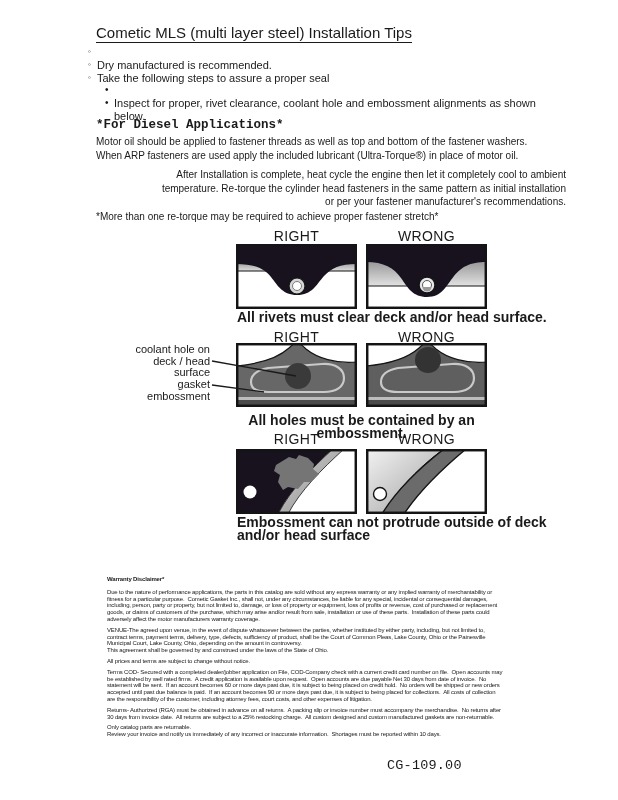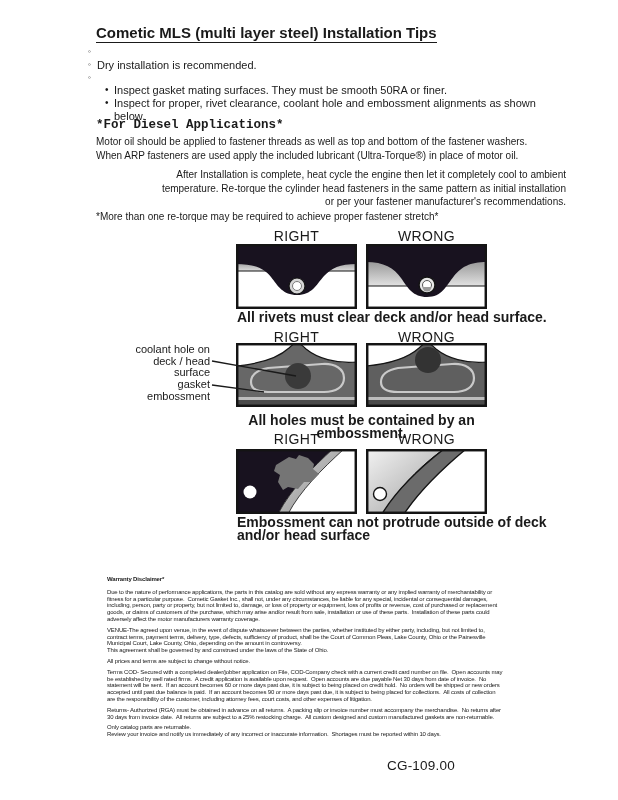--- a/index.html
+++ b/index.html
@@ -3,58 +3,58 @@
 <meta charset="utf-8">
 <style>
   html,body{margin:0;padding:0;}
   body{
     width:618px;height:800px;position:relative;background:#ffffff;
     font-family:"Liberation Sans","DejaVu Sans",sans-serif;color:#1a1a1a;
     overflow:hidden;
   }
   .abs{position:absolute;}
   .doc-title{
-    left:96px;top:24px;font-size:15px;font-weight:bold;
+    left:96px;top:24px;font-size:15px;font-weight:normal;
     border-bottom:1.6px solid #1a1a1a;padding-bottom:1px;white-space:nowrap;text-align:right;
   }
   .bullet-row{display:flex;align-items:flex-start;line-height:12.8px;font-size:11px;}
   .bullet-list{left:88px;top:46px;width:480px;}
   .b-marker{width:9px;font-size:8px;line-height:12.8px;flex:0 0 9px;}
   .sub{margin-left:17px;}
   .sb-marker{width:9px;font-size:10px;line-height:12.8px;flex:0 0 9px;}
   .sec-head{font-size:12.5px;font-weight:bold;}
   .para{font-size:10px;line-height:13.6px;white-space:pre-wrap;width:470px;}
   .rw-label{font-size:14px;font-weight:500;letter-spacing:.4px;text-align:center;width:121px;}
   .caption{font-size:14px;font-weight:bold;white-space:pre-wrap;line-height:12.5px;}
   .lead-label{font-size:11px;line-height:11.5px;text-align:right;width:92px;}
   .fine{font-size:6px;line-height:6.8px;letter-spacing:-0.15px;white-space:pre-wrap;width:446px;margin:0 0 4px 0;}
   .fine-head{font-weight:bold;}
   .disclaimer{left:107px;top:576px;width:450px;}
-  .page-num{left:387px;top:758px;font-size:13.5px;letter-spacing:.2px;}
+  .page-num{left:387px;top:758px;font-size:13.5px;letter-spacing:.2px;font-family:Liberation Mono, monospace;}
   svg{display:block;}
 </style>
 </head>
 <body>
 
 <div class="abs doc-title">Cometic MLS (multi layer steel) Installation Tips</div>
 
 <div class="abs bullet-list">
   <div class="bullet-row">
     <span class="b-marker">◦</span>
   </div>
   <div class="bullet-row">
     <span class="b-marker">◦</span>
-    <span>Dry installation is recommended.</span>
+    <span>Dry manufactured is recommended.</span>
   </div>
   <div class="bullet-row">
     <span class="b-marker">◦</span>
+    <span>Take the following steps to assure a proper seal</span>
   </div>
   <div class="bullet-row sub">
     <span class="sb-marker">•</span>
-    <span>Inspect gasket mating surfaces.  They must be smooth 50RA or finer.</span>
   </div>
   <div class="bullet-row sub">
     <span class="sb-marker">•</span>
     <span>Inspect for proper, rivet clearance, coolant hole and embossment alignments as shown below.</span>
   </div>
 </div>
 
 <div class="abs sec-head" style="left:96px;top:118px;font-family:Liberation Mono, monospace;">*For Diesel Applications*</div>
 <div class="abs para" style="left:96px;top:135px;">Motor oil should be applied to fastener threads as well as top and bottom of the fastener washers.
 When ARP fasteners are used apply the included lubricant (Ultra-Torque®) in place of motor oil.</div>

